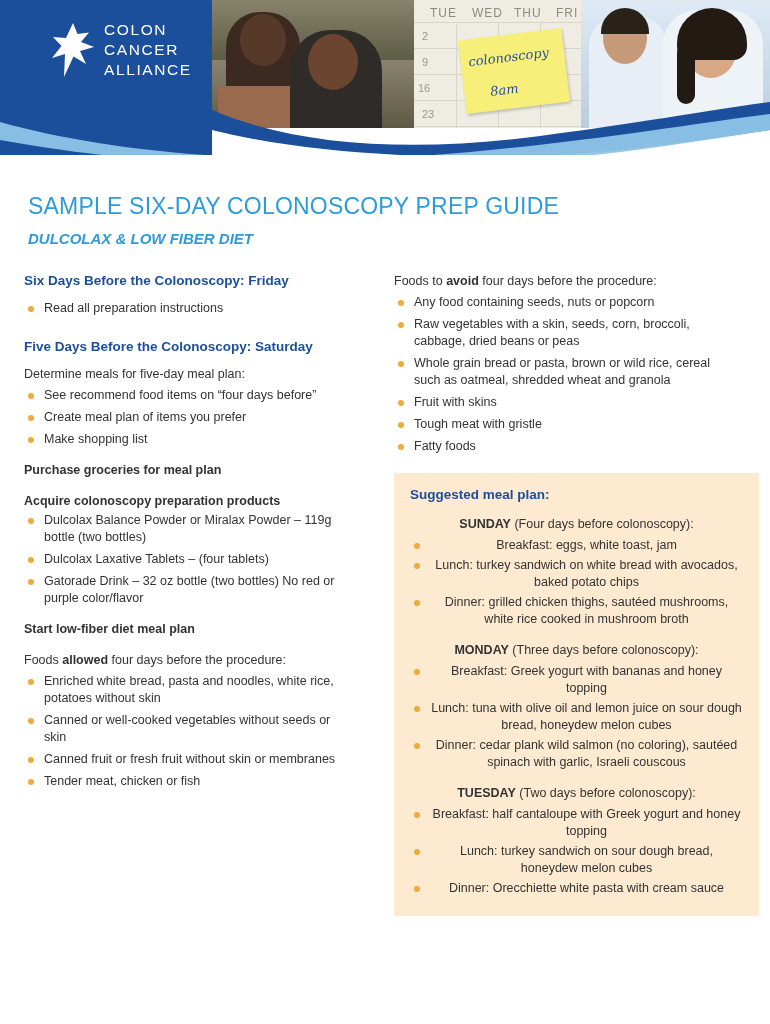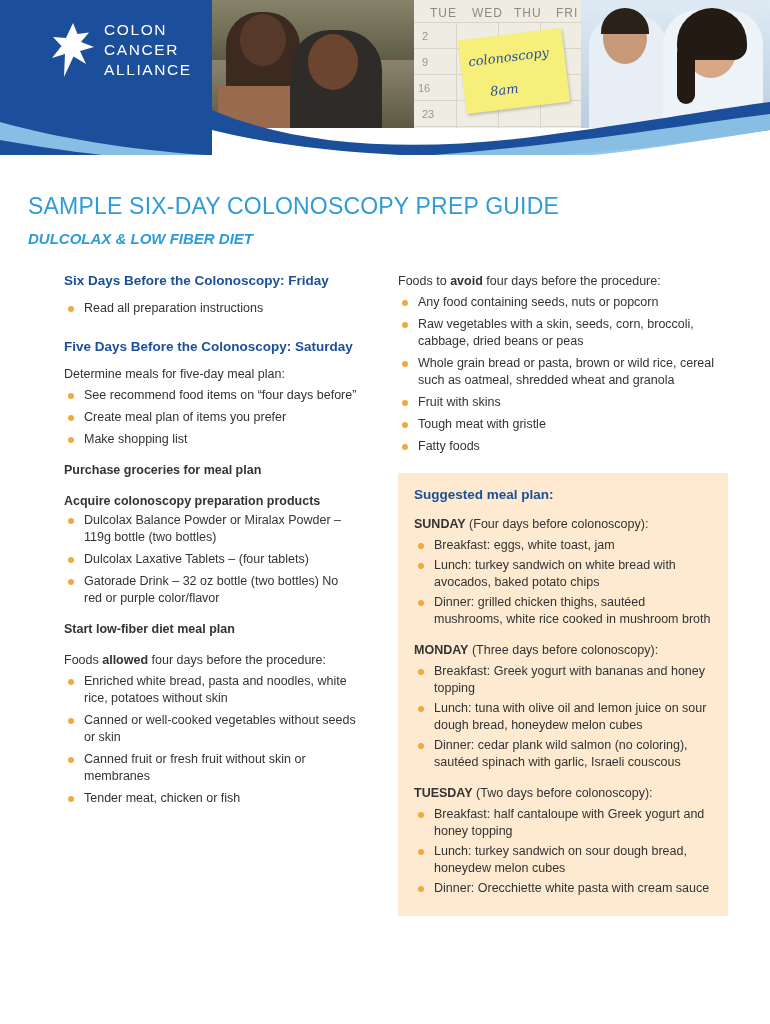--- a/index.html
+++ b/index.html
@@ -113,21 +113,21 @@
     font-size: 15px;
     font-style: italic;
     font-weight: bold;
     margin: 0;
   }
 
   
   .columns {
     display: flex;
     gap: 40px;
-    padding: 26px 42px 0 64px;
+    padding: 26px 42px 0 24px;
   }
   .col { width: 330px; }
   .col-right { width: 330px; }
 
   h2.sec {
     color: #1b4f9c;
     font-size: 13.5px;
     font-weight: bold;
     margin: 0 0 12px 0;
   }
@@ -153,37 +153,37 @@
     border-radius: 50%;
     background: #f0a93b;
   }
   ul.bul.tight li { margin-bottom: 3px; }
 
   
   .mealbox {
     margin-top: 18px;
     background: #fdead0;
     padding: 14px 16px 16px 16px;
-    width: 330px;
+    width: 365px;
   }
   .mealbox h3 {
     color: #1b4f9c;
     font-size: 13.5px;
     font-weight: bold;
     margin: 0 0 14px 0;
   }
   .day-head {
     font-size: 12.5px;
     line-height: 17px;
     margin: 0 0 4px 0;
     color: #333;
   }
   .day-head b { font-weight: bold; }
   .mealbox ul.bul li::before { background: #f0a93b; }
-  .day-group { margin-bottom: 14px; }
+  .day-group { margin-bottom: 14px; text-align: center; }
   .day-group:last-child { margin-bottom: 0; }
 
   b { font-weight: bold; }
 </style>
 </head>
 <body>
 
 <div class="header">
 
   <div class="photos">

